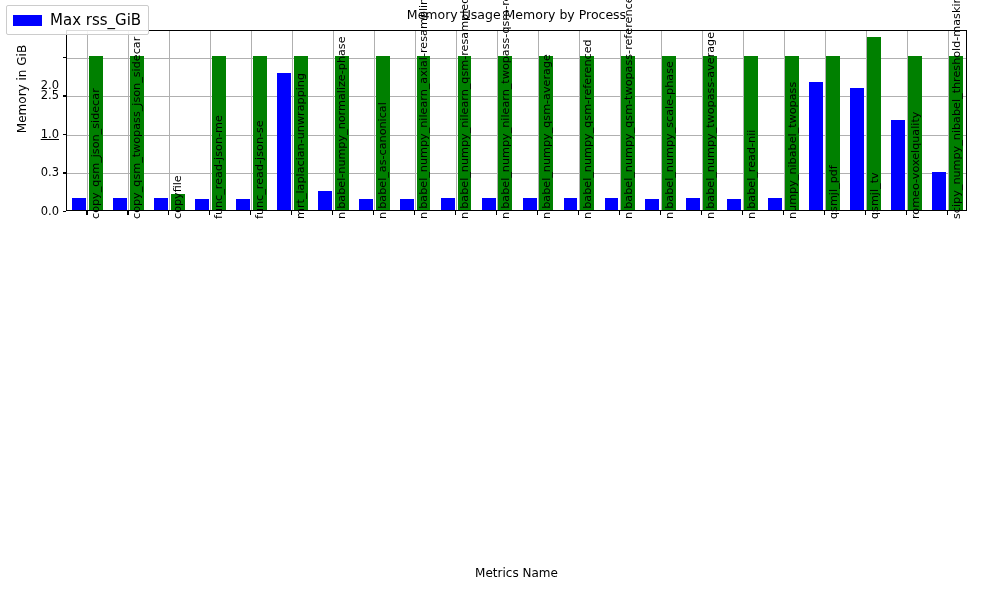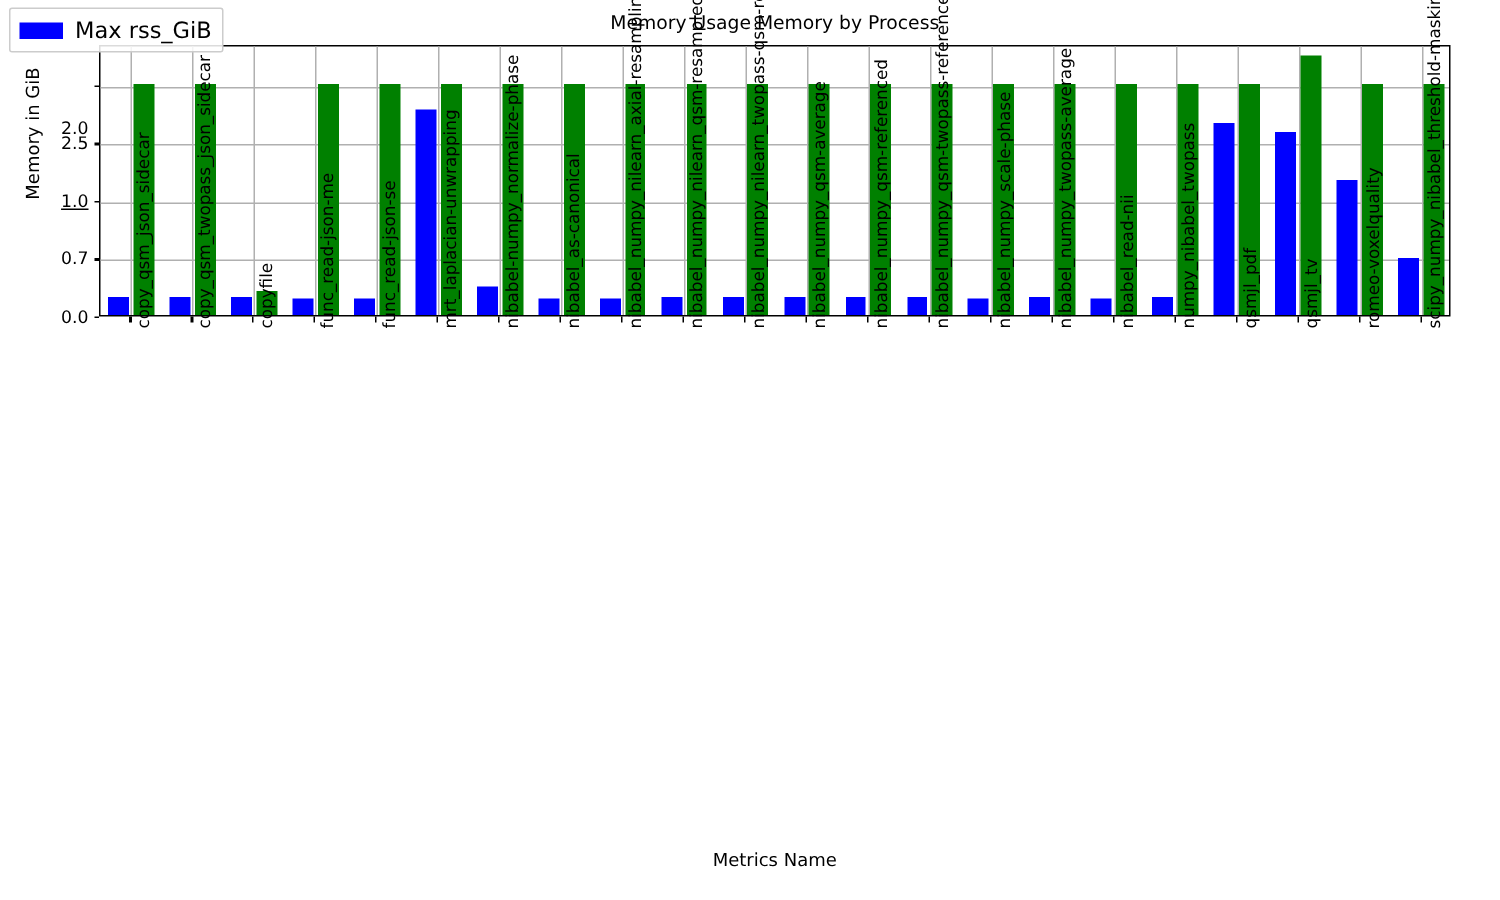--- a/index.html
+++ b/index.html
@@ -238,21 +238,21 @@
         <div class="bar green" style="background: rgb(0, 128, 0); width: 13.9245px; height: 154.043px; left: 841.002px;"></div>
         <div class="bar blue" style="background: rgb(0, 0, 255); width: 13.9245px; height: 38.5106px; left: 865.165px;"></div>
         <div class="bar green" style="background: rgb(0, 128, 0); width: 13.9245px; height: 154.043px; left: 881.956px;"></div>
       </div>
   </div>
 
   <div id="axes-decor">
       <div class="ytick-mark" style="left: 62.5px; top: 211px;"></div>
       <div class="ytick-label" style="left: 14px; top: 205px; width: 45px;">0.0</div>
       <div class="ytick-mark" style="left: 62.5px; top: 172.489px;"></div>
-      <div class="ytick-label" style="left: 14px; top: 166.489px; width: 45px;">0.7</div>
+      <div class="ytick-label" style="left: 14px; top: 166.489px; width: 45px;">0.3</div>
       <div class="ytick-mark" style="left: 62.5px; top: 133.979px;"></div>
       <div class="ytick-label" style="left: 14px; top: 127.979px; width: 45px; text-decoration: underline;">1.0</div>
       <div class="ytick-mark" style="left: 62.5px; top: 95.4681px;"></div>
       <div class="ytick-label" style="left: 14px; top: 89.4681px; width: 45px;">2.5</div>
       <div class="ytick-mark" style="left: 62.5px; top: 56.9574px;"></div>
       <div class="ytick-label" style="left: 14px; top: 50.9574px; width: 45px; margin-top: 28px;">2.0</div>
       <div class="xtick-mark" style="left: 86.4773px;"></div>
       <div class="xtick-mark" style="left: 127.432px;"></div>
       <div class="xtick-mark" style="left: 168.386px;"></div>
       <div class="xtick-mark" style="left: 209.341px;"></div>

